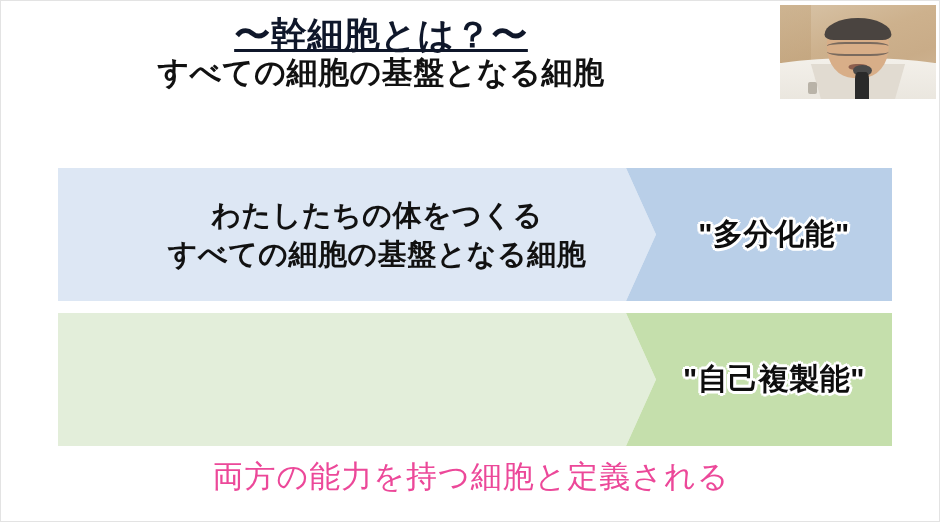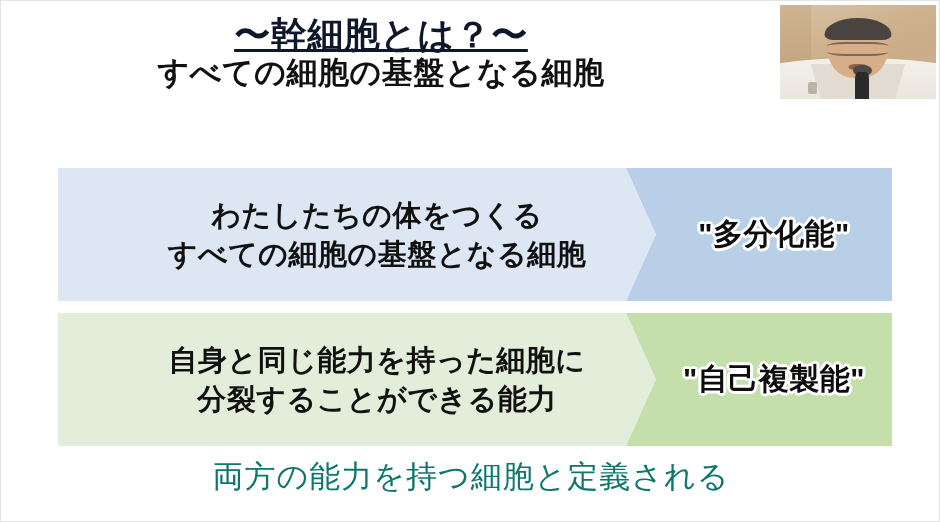--- a/index.html
+++ b/index.html
@@ -249,21 +249,21 @@
 
   
   #footer-line {
     position: absolute;
     left: 0;
     top: 455px;
     width: 940px;
     text-align: center;
     font-size: 31px;
     font-weight: 400;
-    color: #0f766e;
+    color: #ec4899;
     letter-spacing: 1px;
     white-space: nowrap;
   }
 </style>
 </head>
 <body>
 
 <div id="slide">
 
   <div id="heading">
@@ -300,22 +300,18 @@
       <span>すべての細胞の基盤となる細胞</span>
     </div>
     <div class="banner-tag">"多分化能"</div>
   </div>
 
   <div id="banner-green" class="banner">
     <div class="banner-body">
       <div class="band-light"></div>
       <div class="band-dark"></div>
     </div>
-    <div class="banner-text">
-      <span>自身と同じ能力を持った細胞に</span>
-      <span>分裂することができる能力</span>
-    </div>
     <div class="banner-tag">"自己複製能"</div>
   </div>
 
   <div id="footer-line">両方の能力を持つ細胞と定義される</div>
 
 </div>
 
 </body></html>

